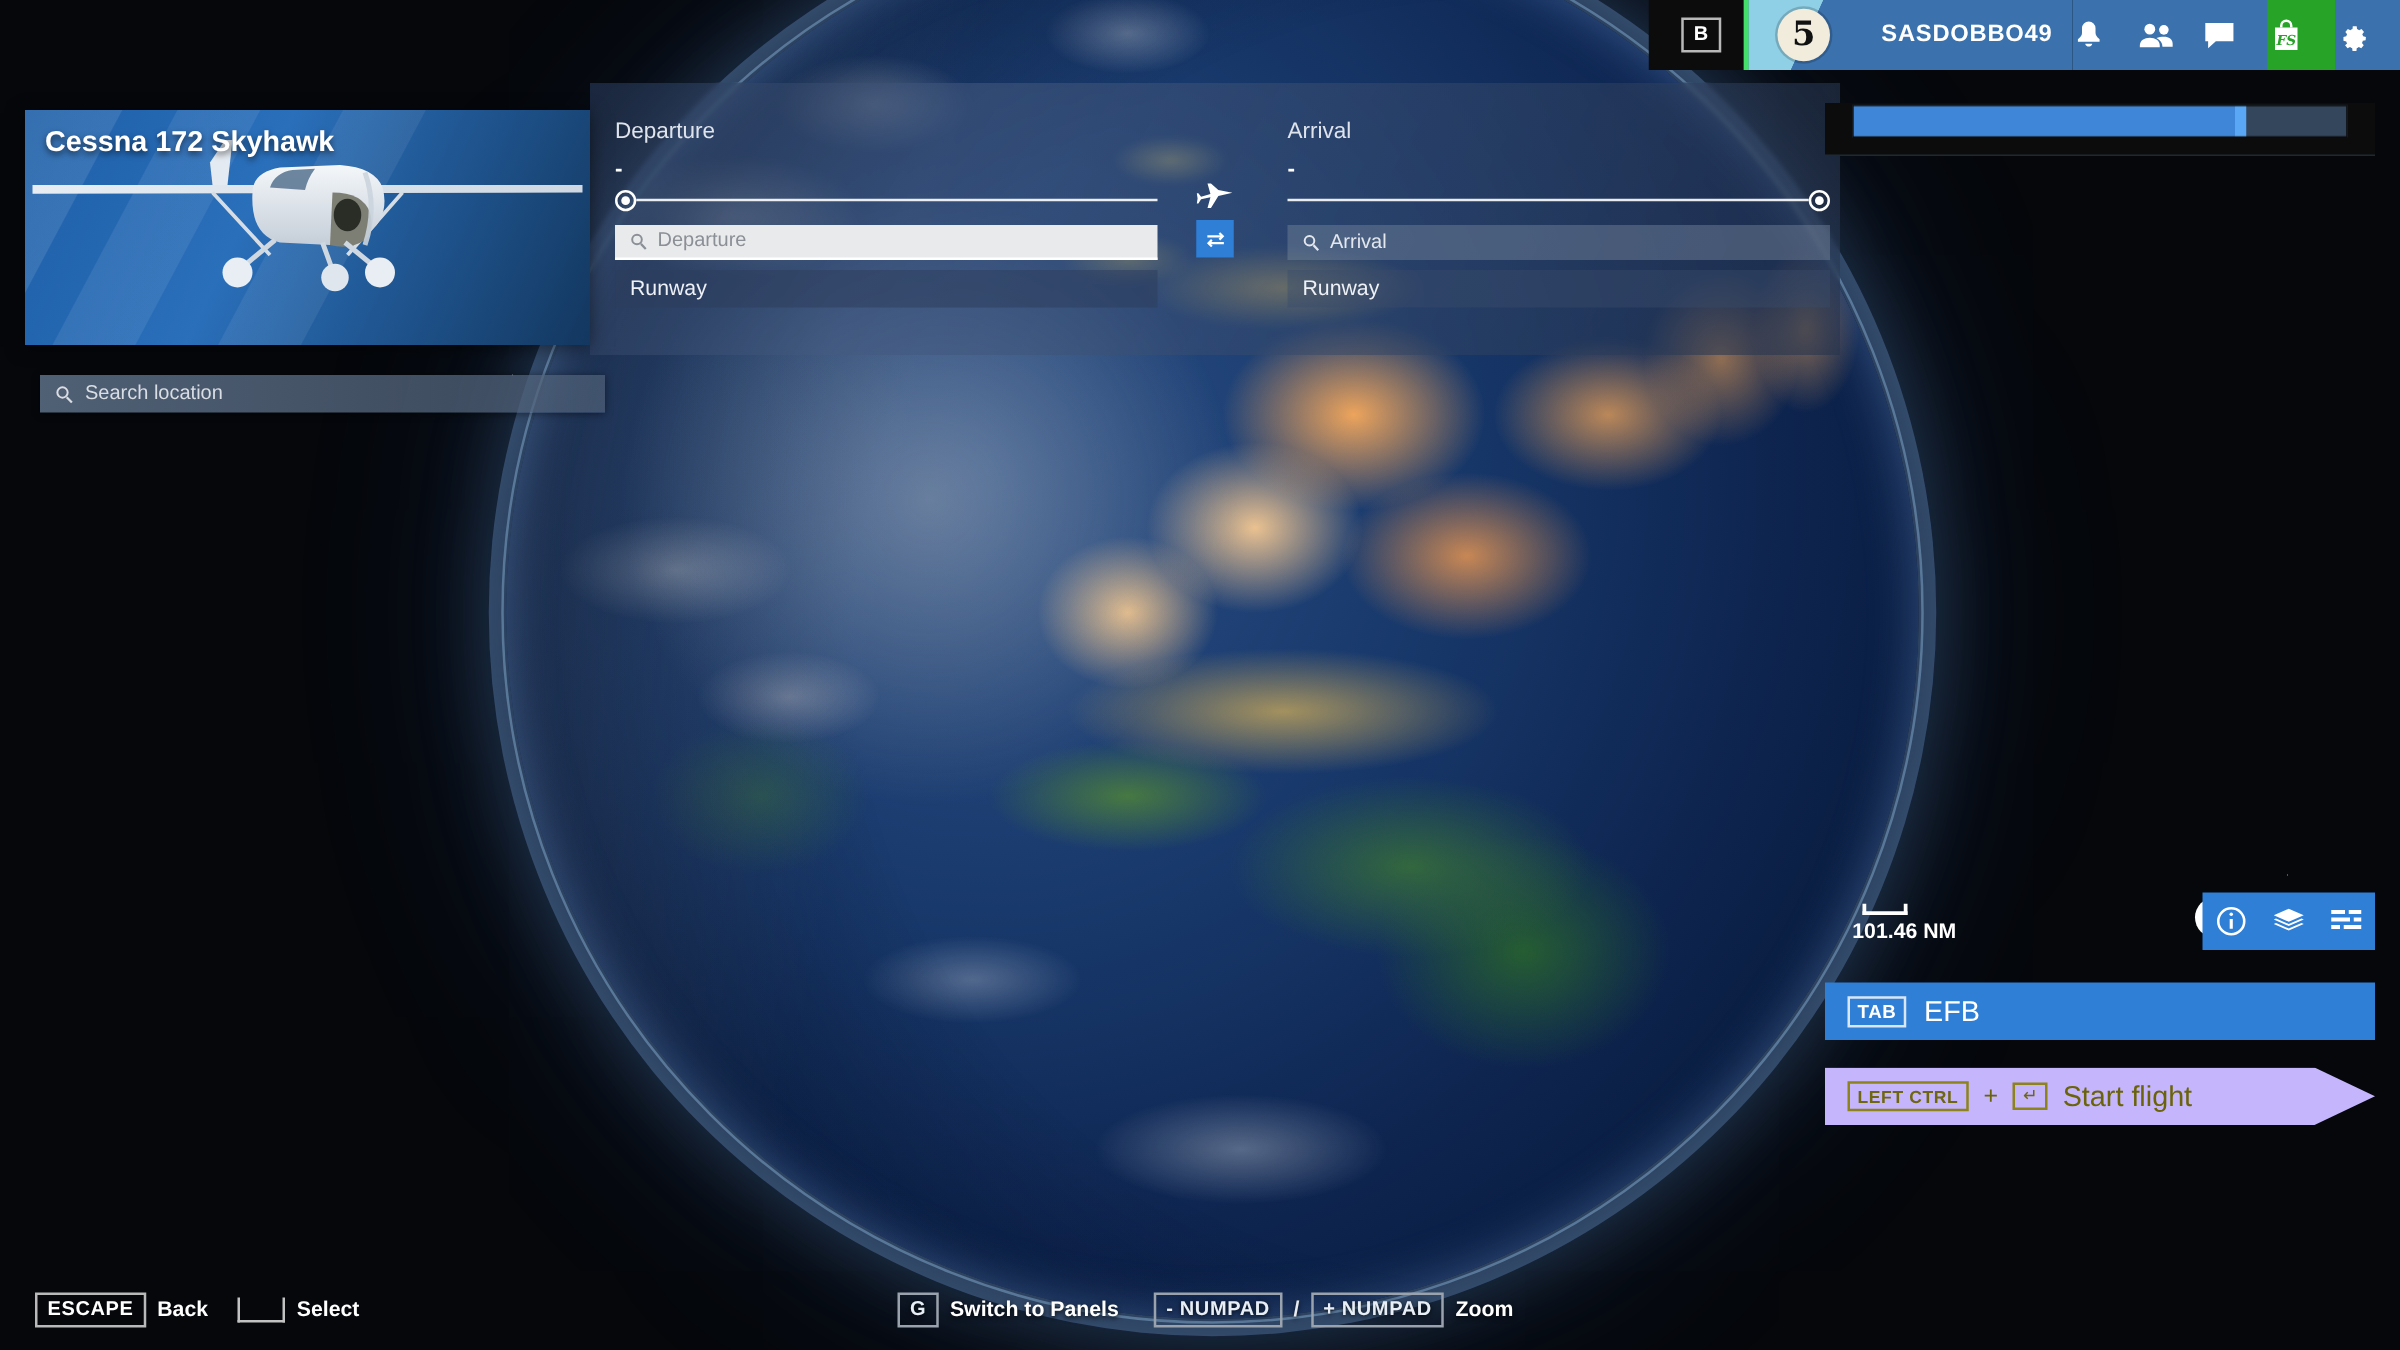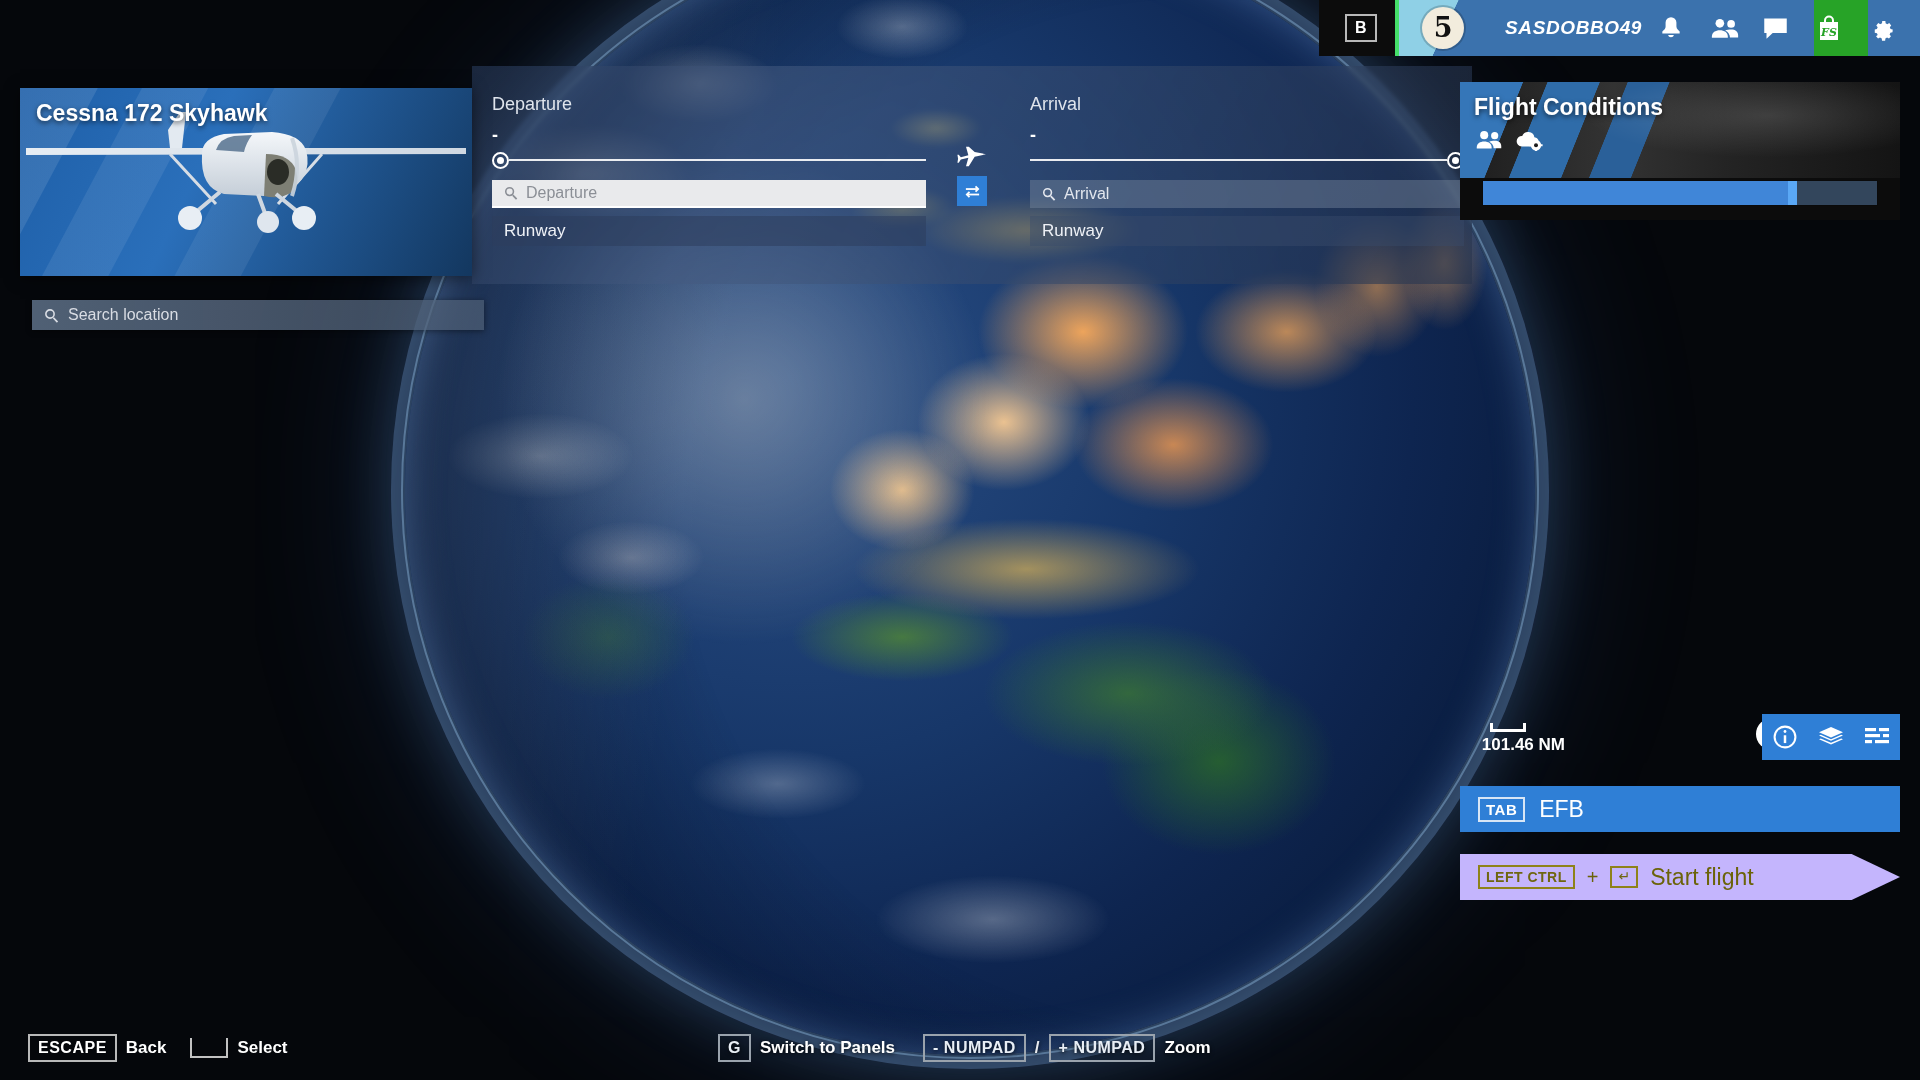--- a/index.html
+++ b/index.html
@@ -138,21 +138,21 @@
     width:42px; height:42px; border-radius:50%;
     background:#f2ecdd; color:#111;
     font-family:"DejaVu Serif", serif;
     font-size:27px; font-weight:bold;
     display:flex; align-items:center; justify-content:center;
     box-shadow:0 0 0 2px rgba(0,0,0,.18);
     margin-top:-1px;
   }
   #username {
     font-size:19px; font-weight:bold; letter-spacing:.6px;
-    padding-left:18px; white-space:nowrap;font-style:italic;
+    padding-left:18px; white-space:nowrap;
   }
   #hdr-icons { display:flex; align-items:stretch; background:#3b72ad; }
   .hdr-icon {
     width:52px; display:flex; align-items:center; 
   }
   .hdr-icon.shop { background:#27a327; width:54px; }
   .hdr-icon svg { display:block; }
 
   
   #aircraft-card {
@@ -504,39 +504,20 @@
     <svg width="19" height="17" viewBox="0 0 20 18" fill="none" stroke="#fff" stroke-width="1.9">
       <path d="M3 6.4 H16"></path>
       <path d="M13.2 3.6 L16 6.4 L13.2 9.2"></path>
       <path d="M17 12.2 H4"></path>
       <path d="M6.8 9.4 L4 12.2 L6.8 15"></path>
     </svg>
   </div>
 </div>
 
 <div id="conditions">
-  <div id="cond-banner">
-    <div class="chev"></div>
-    <div class="haze"></div>
-    <div id="cond-title">Flight Conditions</div>
-    <div id="cond-icons">
-      <svg width="30" height="21" viewBox="0 0 32 24" fill="#fff">
-        <circle cx="10.5" cy="7" r="4.6"></circle>
-        <path d="M2 21c0-4.2 3.8-6.6 8.5-6.6S19 16.8 19 21v1.4H2z"></path>
-        <circle cx="22.5" cy="7.6" r="4.1"></circle>
-        <path d="M16.2 14.6c1.8-.8 4-1.1 6.3-1.1 4.3 0 7.5 2.1 7.5 5.9v2.6H21.3c0-3-1.8-5.7-5.1-7.4z"></path>
-      </svg>
-      <svg width="30" height="23" viewBox="0 0 30 23" fill="#fff">
-        <path d="M7.6 18.5h12.2a4.6 4.6 0 0 0 .6-9.2 6.4 6.4 0 0 0-12.2-1.3 4.6 4.6 0 0 0-.6 10.5z"></path>
-        <circle cx="22" cy="17.2" r="5.2" fill="#fff"></circle>
-        <circle cx="22" cy="17.2" r="2" fill="#1d1d1d"></circle>
-        <path d="M22 10.6v2.2M22 21.6v2.2M15.4 17.2h2.2M26.4 17.2h2.2" stroke="#fff" stroke-width="2"></path>
-      </svg>
-    </div>
-  </div>
   <div id="cond-slider-wrap">
     <div id="cond-slider" style="background: rgb(51, 70, 92);">
       <div id="cond-fill" style="width: 77.5%; background: rgb(64, 134, 216);"></div>
       <div id="cond-handle" style="left: 77.5%;"></div>
     </div>
   </div>
 </div>
 
 <div id="scalebar">
   <div id="scale-ruler"></div>

